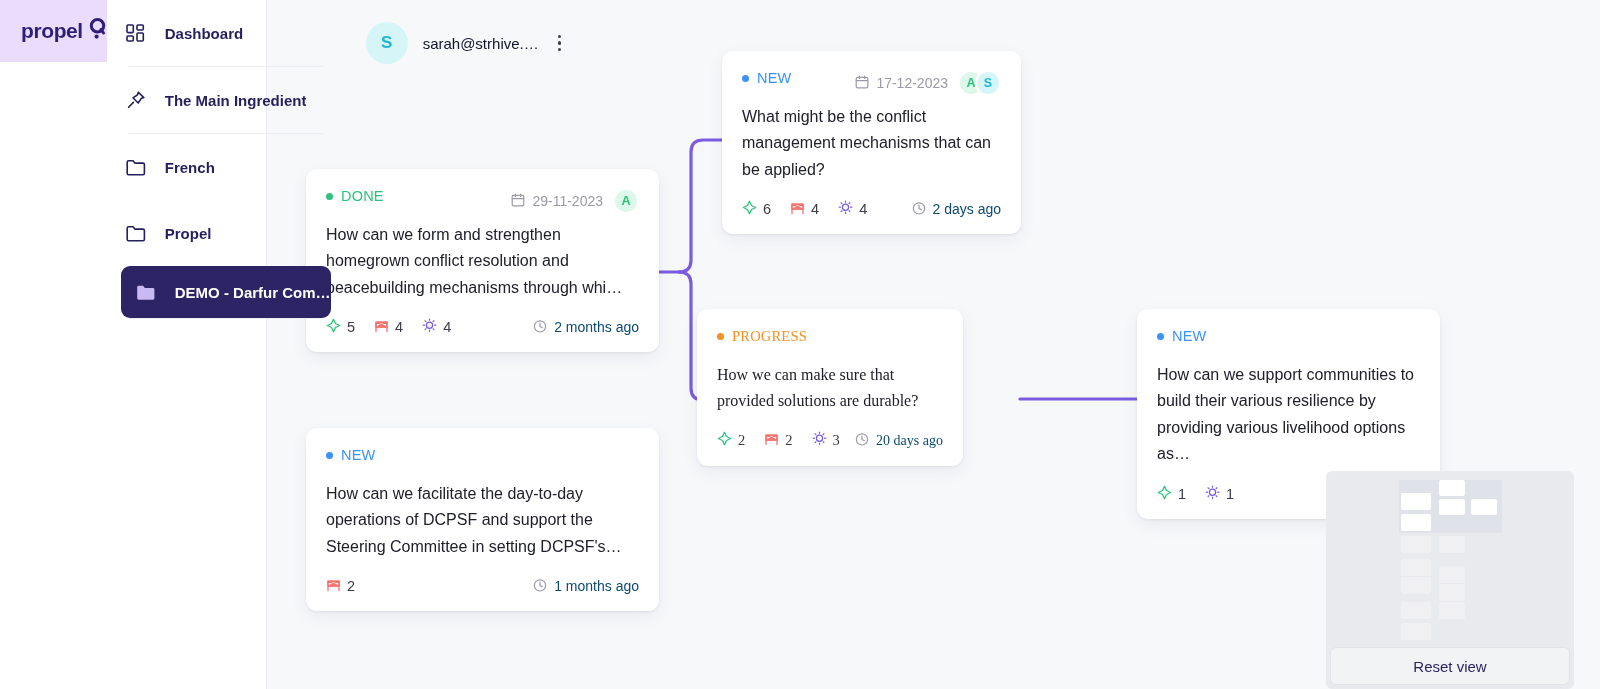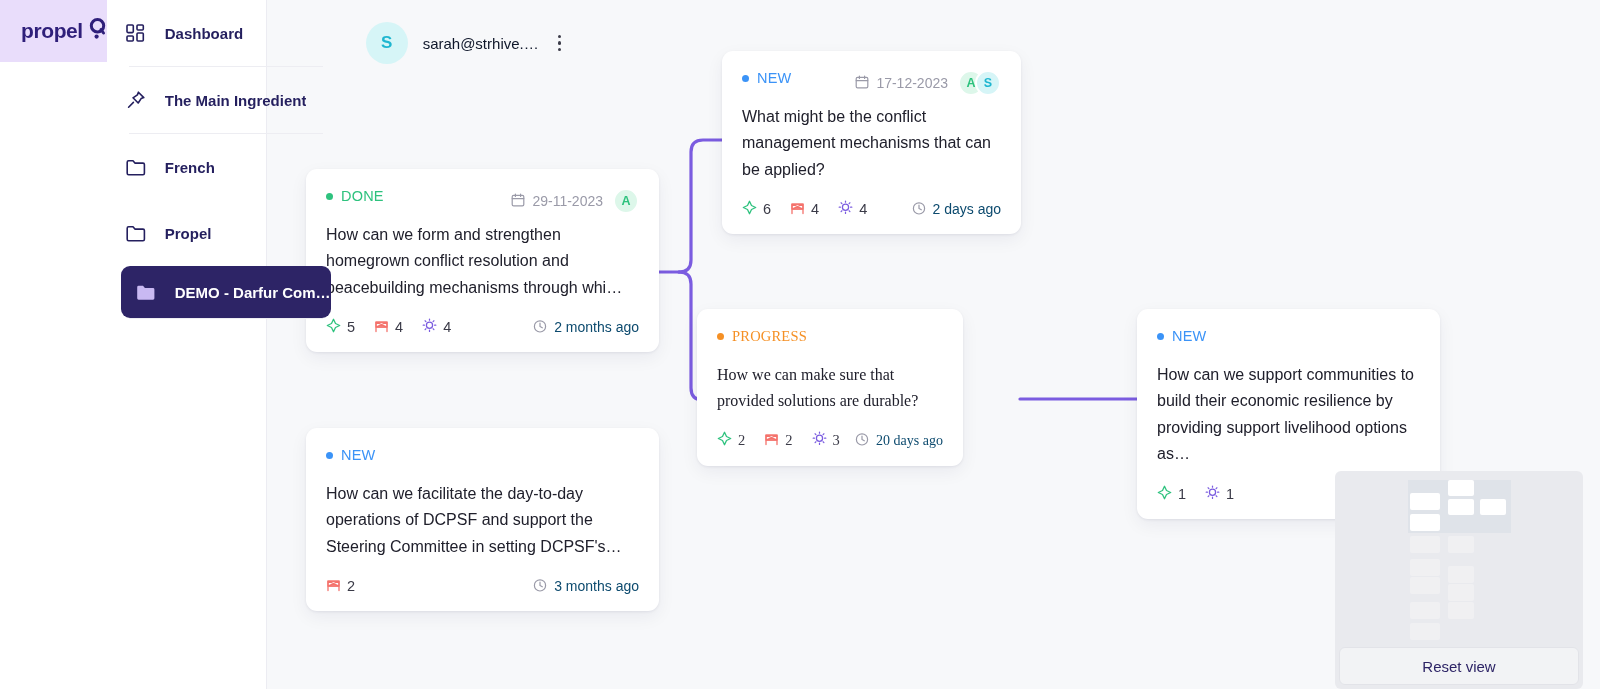--- a/index.html
+++ b/index.html
@@ -113,21 +113,21 @@
     font-size: 16px; line-height: 1.65; color: #20202c;
     margin-bottom: 16px;
   }
   .card-foot { display: flex; align-items: center; height: 20px; }
   .metrics { display: flex; align-items: center; gap: 19px; }
   .metric { display: flex; align-items: center; gap: 6px; font-size: 14.5px; color: #3a3a47; }
   .ago { margin-left: auto; display: flex; align-items: center; gap: 7px; font-size: 14px; color: #0c4a6e; }
 
   
   .minimap {
-    position: absolute; right: 17px; bottom: 0px;
+    position: absolute; right: 26px; bottom: 0px;
     width: 248px; height: 218px;
     background: #e9eaee;
     border-radius: 6px;
     z-index: 9;
     overflow: hidden;
   }
   .mini-canvas { position: absolute; inset: 0; }
   .mm-view {
     position: absolute; background: #dfe3e9;
   }
@@ -423,21 +423,21 @@
       </div>
     </div>
 
     <div class="card" style="left:870px; top:309px; width:303px;">
       <div class="card-head">
         <div class="status">
           <span class="dot" style="background:#3b93f7"></span>
           <span style="color:#3b93f7">NEW</span>
         </div>
       </div>
-      <div class="card-title">How can we support communities to build their economic resilience by providing support livelihood options as…</div>
+      <div class="card-title">How can we support communities to build their various resilience by providing various livelihood options as…</div>
       <div class="card-foot">
         <div class="metrics">
           <div class="metric">
             <span>
               <svg width="15" height="15" viewBox="0 0 15 15" fill="none" stroke="#2ec27e" stroke-width="1.3" stroke-linejoin="round">
                 <path d="M7.5 1.3 L9.5 5.5 L13.7 7.5 L9.5 9.5 L7.5 13.7 L5.5 9.5 L1.3 7.5 L5.5 5.5 Z"></path>
               </svg>
             </span>
             <span>1</span>
           </div>
@@ -474,21 +474,21 @@
             <span>2</span>
           </div>
         </div>
         <div class="ago">
           <span>
             <svg width="14" height="14" viewBox="0 0 14 14" fill="none" stroke="#9a9aa8" stroke-width="1.2" stroke-linecap="round">
               <circle cx="7" cy="7.4" r="5.6"></circle>
                 <path d="M7 4.2 V7.4 L9.3 8.8"></path>
             </svg>
           </span>
-          <span>3 months ago</span>
+          <span>1 months ago</span>
         </div>
       </div>
     </div>
 
     <div class="minimap">
       <div class="mini-canvas">
         <div class="mm-view" style="left:73px; top:9px; width:103px; height:53px;"></div>
         <div class="mm-node lit" style="left:75px; top:22px; width:30px; height:17px;"></div>
         <div class="mm-node lit" style="left:75px; top:43px; width:30px; height:17px;"></div>
         <div class="mm-node lit" style="left:113px; top:9px; width:26px; height:16px;"></div>

